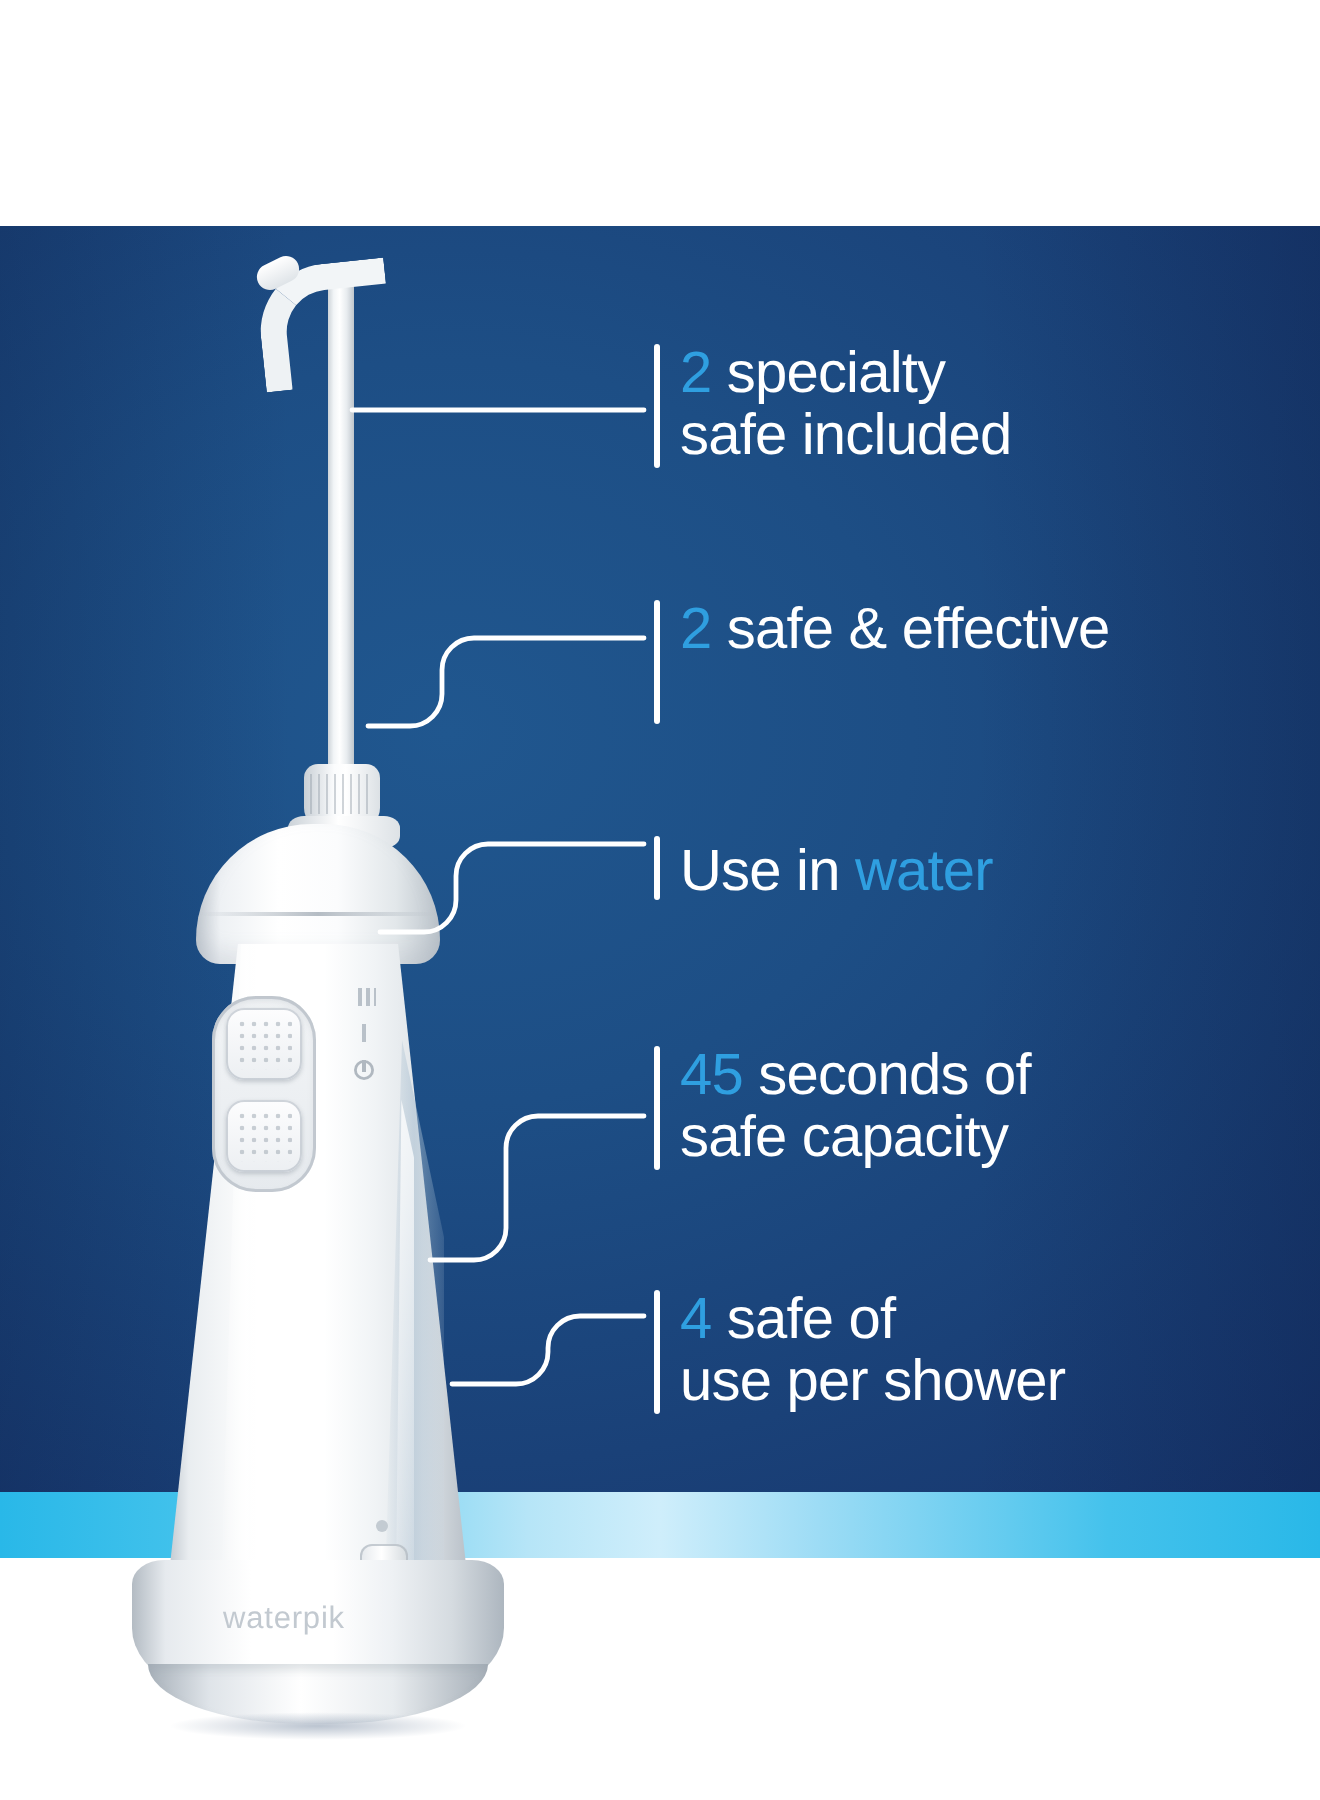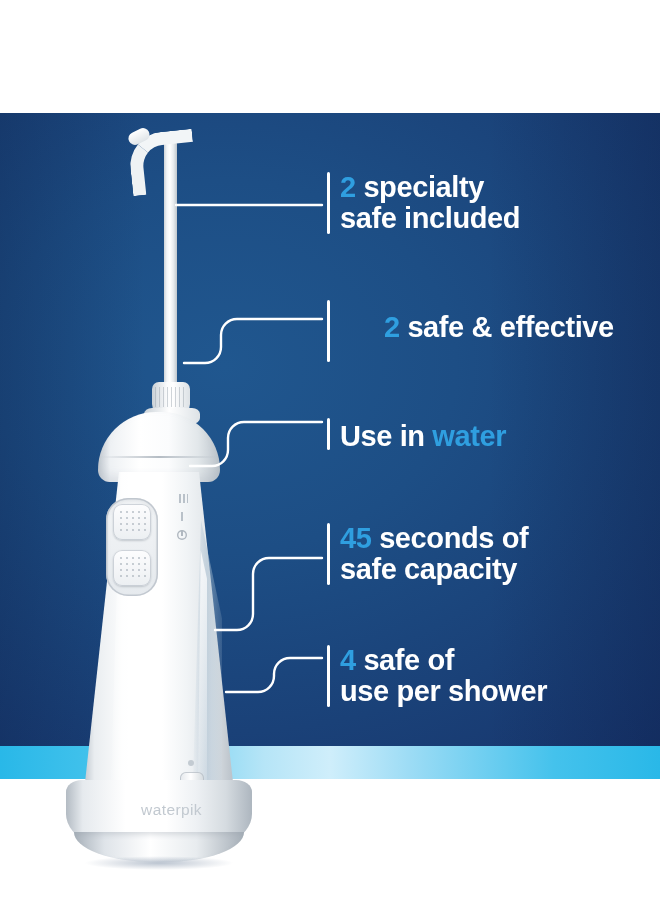--- a/index.html
+++ b/index.html
@@ -94,35 +94,35 @@
   
   .base{position:absolute;left:26px;top:660px;width:186px;height:78px;
     border-radius:16px 16px 84px 84px/12px 12px 44px 44px;
     background:linear-gradient(90deg,#b3bbc3 0%,#e6eaee 9%,#ffffff 32%,#ffffff 54%,#eef1f4 70%,#d5dbe0 86%,#adb6bf 100%);}
   .base-lip{position:absolute;left:34px;top:712px;width:170px;height:30px;
     border-radius:0 0 80px 80px/0 0 30px 30px;
     background:linear-gradient(90deg,#a8b1ba,#dfe4e9 18%,#ffffff 45%,#e8ecef 72%,#a6afb8);
     box-shadow:inset 0 3px 5px rgba(150,160,170,.3);}
   .base-shadow{position:absolute;left:44px;top:736px;width:150px;height:14px;border-radius:50%;
     background:radial-gradient(ellipse at center,rgba(30,60,100,.30),rgba(30,60,100,0) 70%);}
-  .brand{position:absolute;left:42px;top:681px;width:120px;text-align:right;
+  .brand{position:absolute;left:42px;top:681px;width:120px;text-align:center;
     font-size:15.5px;letter-spacing:.4px;color:#c2c9d0;font-weight:400;}
 
   
   #leaders{position:absolute;left:0;top:0;width:660px;height:900px;pointer-events:none;}
 
   
   .callout{position:absolute;left:340px;color:#ffffff;
-    font-weight:700;font-size:29px;line-height:1.06;letter-spacing:-.4px;}
+    font-weight:400;font-size:29px;line-height:1.06;letter-spacing:-.4px;}
   .callout .ln{display:block;white-space:nowrap;}
   .accent{color:#2f9fe0;}
   .bar{position:absolute;left:327px;width:3px;background:#ffffff;border-radius:2px;}
 
   #c1{top:172px;} #b1{top:172px;height:62px;}
-  #c2{top:312px;margin-left:44px;} #b2{top:300px;height:62px;}
+  #c2{top:300px;} #b2{top:300px;height:62px;}
   #c3{top:421px;} #b3{top:418px;height:32px;}
   #c4{top:523px;} #b4{top:523px;height:62px;}
   #c5{top:645px;} #b5{top:645px;height:62px;}
 </style>
 </head>
 <body>
 
 <div id="stage">
 
   <div class="top-band"></div>

